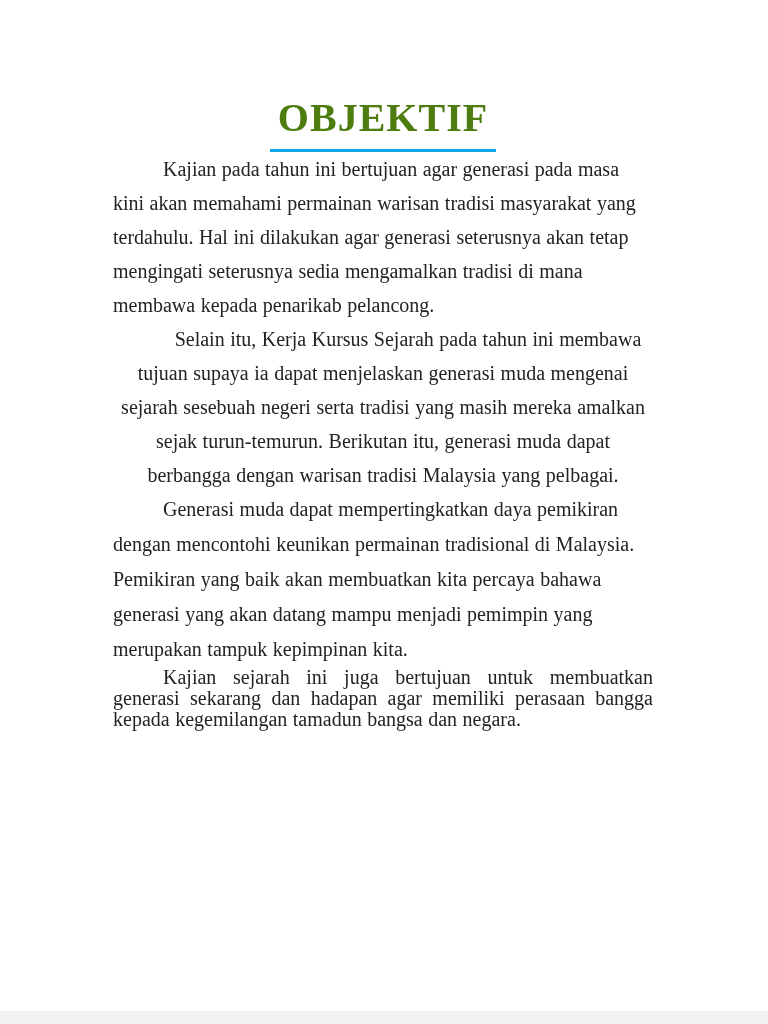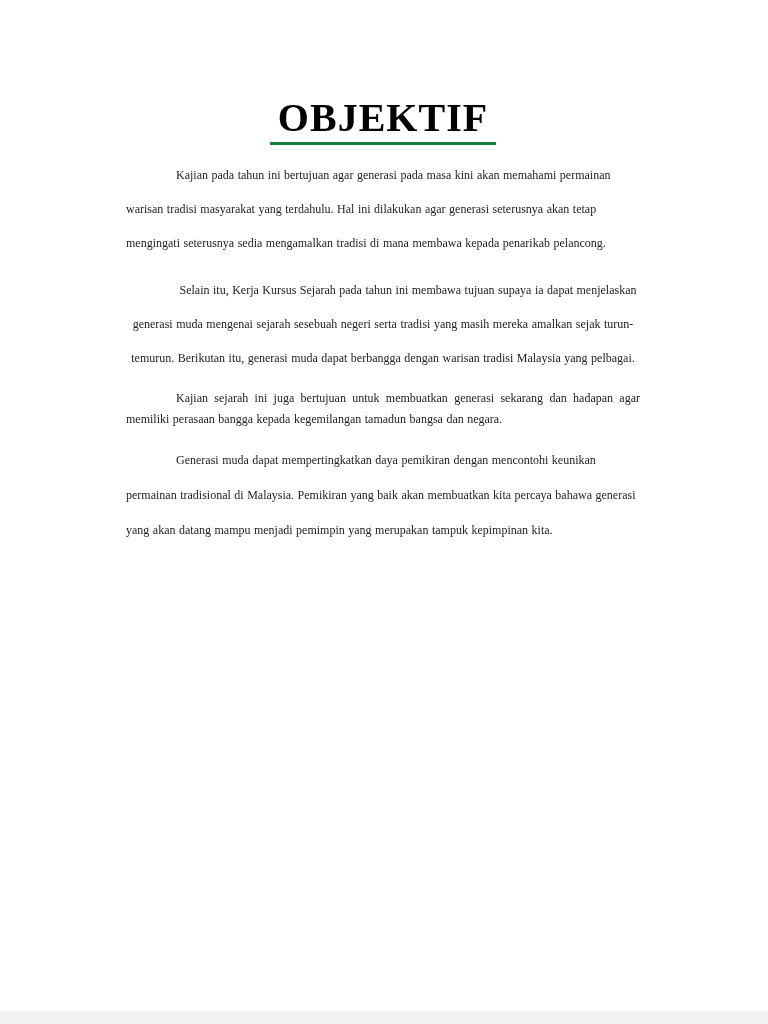--- a/index.html
+++ b/index.html
@@ -25,27 +25,27 @@
   h1.doc-title {
     margin: 96px 0 0 0;
     text-align: center;
     line-height: 44px;
     font-weight: 700;
   }
   h1.doc-title .title-text {
     display: inline-block;
     font-size: 40px;
     letter-spacing: 1px;
-    color: #000000;
-    border-bottom: 3px solid #15803d;
-    padding: 0 8px 2px 8px;
+    color: #4d7c0f;
+    border-bottom: 3px solid #0ea5e9;
+    padding: 0 8px 9px 8px;
   }
   p.para {
-    margin: 13px;
-    font-size: 12px;
+    margin: 0;
+    font-size: 20px;
     text-indent: 50px;
     word-spacing: 0.5px;
   }
   .para-1 { margin-top: 24px; line-height: 34px; text-align: left; }
   .para-2 { margin-top: 24px; line-height: 34px; text-align: center; }
   .para-3 { margin-top: 10px; line-height: 21px; text-align: justify; }
   .para-4 { margin-top: 22px; line-height: 35px; text-align: left; }
   .footer-band {
     position: absolute;
     left: 0;
@@ -58,17 +58,17 @@
 </head>
 <body>
 
 <div class="page">
   <div class="content">
     <h1 class="doc-title">
       <span class="title-text">OBJEKTIF</span>
     </h1>
     <p class="para para-1">Kajian pada tahun ini bertujuan agar generasi pada masa kini akan memahami permainan warisan tradisi masyarakat yang terdahulu. Hal ini dilakukan agar generasi seterusnya akan tetap mengingati seterusnya sedia mengamalkan tradisi di mana membawa kepada penarikab pelancong.</p>
     <p class="para para-2">Selain itu, Kerja Kursus Sejarah pada tahun ini membawa tujuan supaya ia dapat menjelaskan generasi muda mengenai sejarah sesebuah negeri serta tradisi yang masih mereka amalkan sejak turun-temurun. Berikutan itu, generasi muda dapat berbangga dengan warisan tradisi Malaysia yang pelbagai.</p>
+    <p class="para para-4">Generasi muda dapat mempertingkatkan daya pemikiran dengan mencontohi keunikan permainan tradisional di Malaysia. Pemikiran yang baik akan membuatkan kita percaya bahawa generasi yang akan datang mampu menjadi pemimpin yang merupakan tampuk kepimpinan kita.</p>
     <p class="para para-3">Kajian sejarah ini juga bertujuan untuk membuatkan generasi sekarang dan hadapan agar memiliki perasaan bangga kepada kegemilangan tamadun bangsa dan negara.</p>
-    <p class="para para-4">Generasi muda dapat mempertingkatkan daya pemikiran dengan mencontohi keunikan permainan tradisional di Malaysia. Pemikiran yang baik akan membuatkan kita percaya bahawa generasi yang akan datang mampu menjadi pemimpin yang merupakan tampuk kepimpinan kita.</p>
   </div>
   <div class="footer-band"></div>
 </div>
 
 </body></html>

